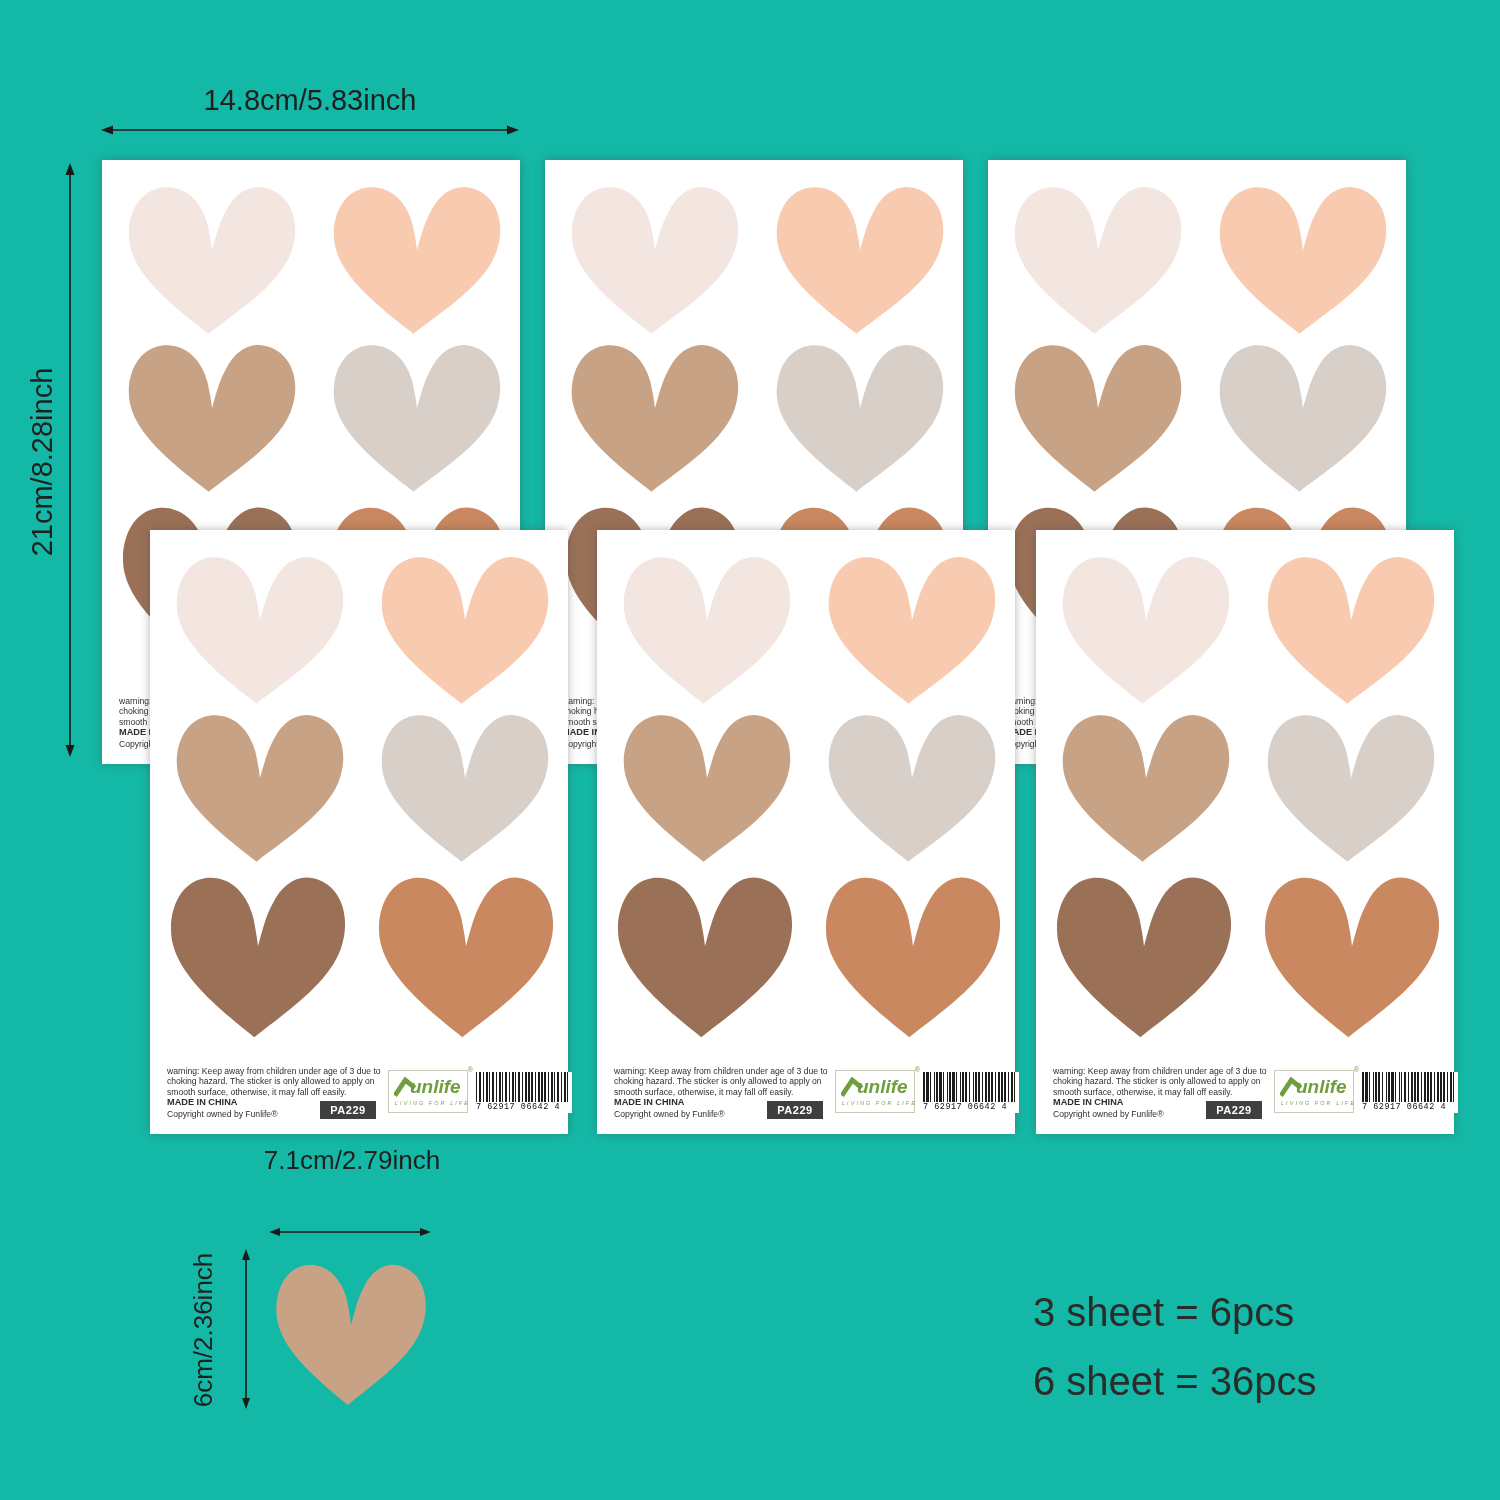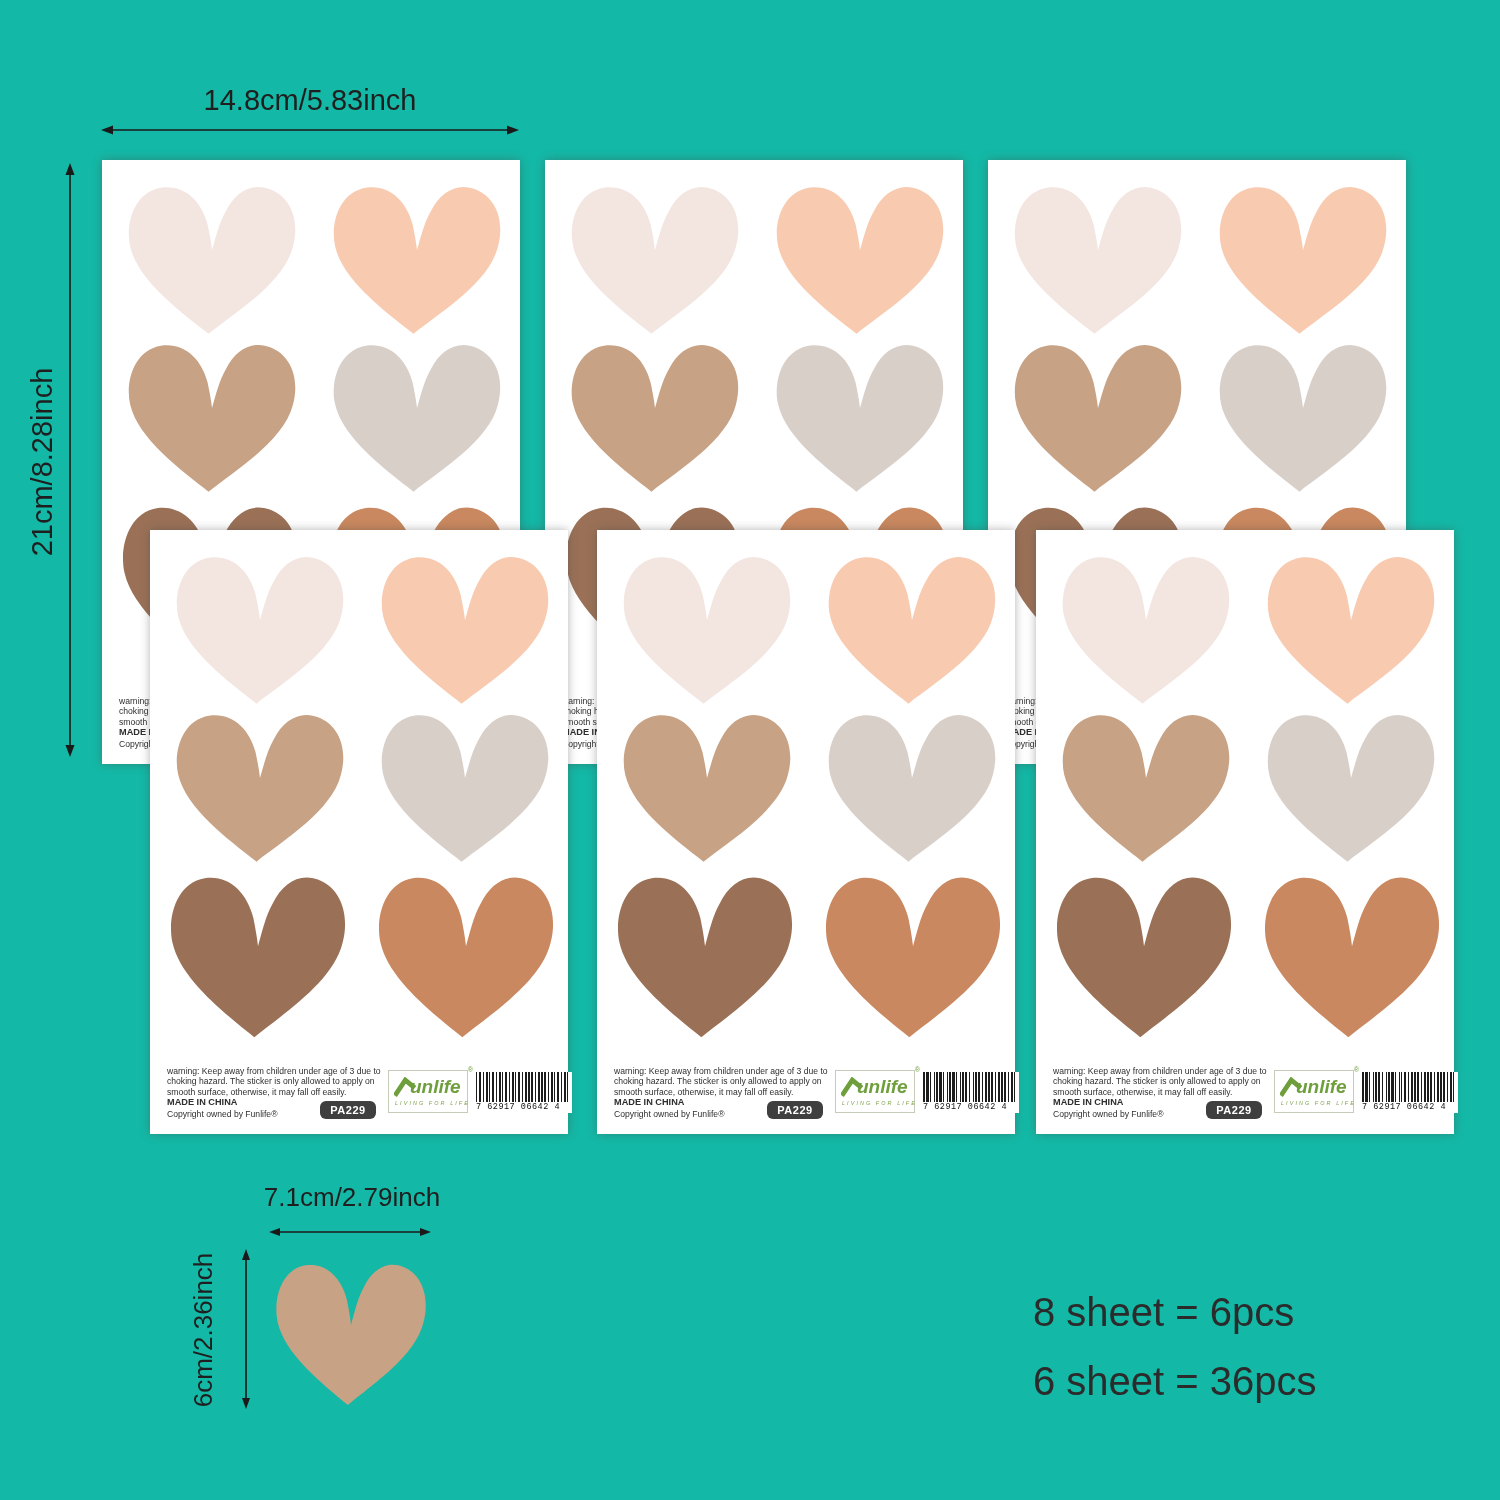--- a/index.html
+++ b/index.html
@@ -31,21 +31,21 @@
   .h2{left:227px;top:20px;width:176px;height:158px;}
   .h3{left:22px;top:178px;width:176px;height:158px;}
   .h4{left:227px;top:178px;width:176px;height:158px;}
   .h5{left:16px;top:340px;width:184px;height:172px;}
   .h6{left:224px;top:340px;width:184px;height:172px;}
   
   .warn{position:absolute;left:17px;top:536px;width:222px;font-size:8.6px;line-height:10.4px;color:#2e2e2e;}
   .madein{position:absolute;left:17px;top:567px;font-size:9.2px;font-weight:bold;color:#2e2e2e;}
   .copyright{position:absolute;left:17px;top:579px;font-size:8.6px;color:#2e2e2e;}
   .sku-badge{
-    position:absolute;left:170px;top:571px;width:56px;height:18px;border-radius:6px;
+    position:absolute;left:170px;top:571px;width:56px;height:18px;border-radius:0;
     background:#3f3f3f;color:#ffffff;font-size:11px;font-weight:bold;
     text-align:center;line-height:18px;letter-spacing:0.5px;
   }
   .logo{
     position:absolute;left:238px;top:540px;width:80px;height:43px;
     border:1px solid #c6ccba;background:#ffffff;box-sizing:border-box;font-style:italic;
   }
   .logo-reg{position:absolute;right:-6px;top:-5px;font-size:7px;color:#6f9e3c;}
   .logo-row{position:absolute;left:5px;top:5px;height:22px;white-space:nowrap;}
   .logo-mark{position:absolute;left:0;top:1px;width:26px;height:20px;}
@@ -321,34 +321,34 @@
         <span class="logo-text">unlife</span>
       </div>
       <div class="logo-tagline">LIVING FOR LIFE</div>
     </div>
     <div class="barcode">
       <div class="bars"></div>
       <div class="barcode-digits">7 62917 06642 4</div>
     </div>
   </div>
 
-  <div class="dim-label small center" style="left:352px;top:1197px;">7.1cm/2.79inch</div>
+  <div class="dim-label small center" style="left:352px;top:1160px;">7.1cm/2.79inch</div>
   <svg class="dim-arrow" style="left:268px;top:1225px;" width="164" height="14">
     <line x1="9" y1="7" x2="155" y2="7"></line>
     <polygon points="1,7 12,3 12,11"></polygon>
     <polygon points="163,7 152,3 152,11"></polygon>
   </svg>
   <div class="dim-label small vrot" style="left:203px;top:1330px;">6cm/2.36inch</div>
   <svg class="dim-arrow" style="left:239px;top:1248px;" width="14" height="162">
     <line x1="7" y1="9" x2="7" y2="153"></line>
     <polygon points="7,1 3,12 11,12"></polygon>
     <polygon points="7,161 3,150 11,150"></polygon>
   </svg>
   <svg class="single-heart" viewBox="0 0 200 185" preserveAspectRatio="none" fill="#c7a285">
       <use href="#heartShape"></use>
     </svg>
 
   <div class="pack-info">
-    <div>8 sheet = 6pcs</div>
+    <div>3 sheet = 6pcs</div>
     <div>6 sheet = 36pcs</div>
   </div>
 
 </div>
 
 </body></html>

